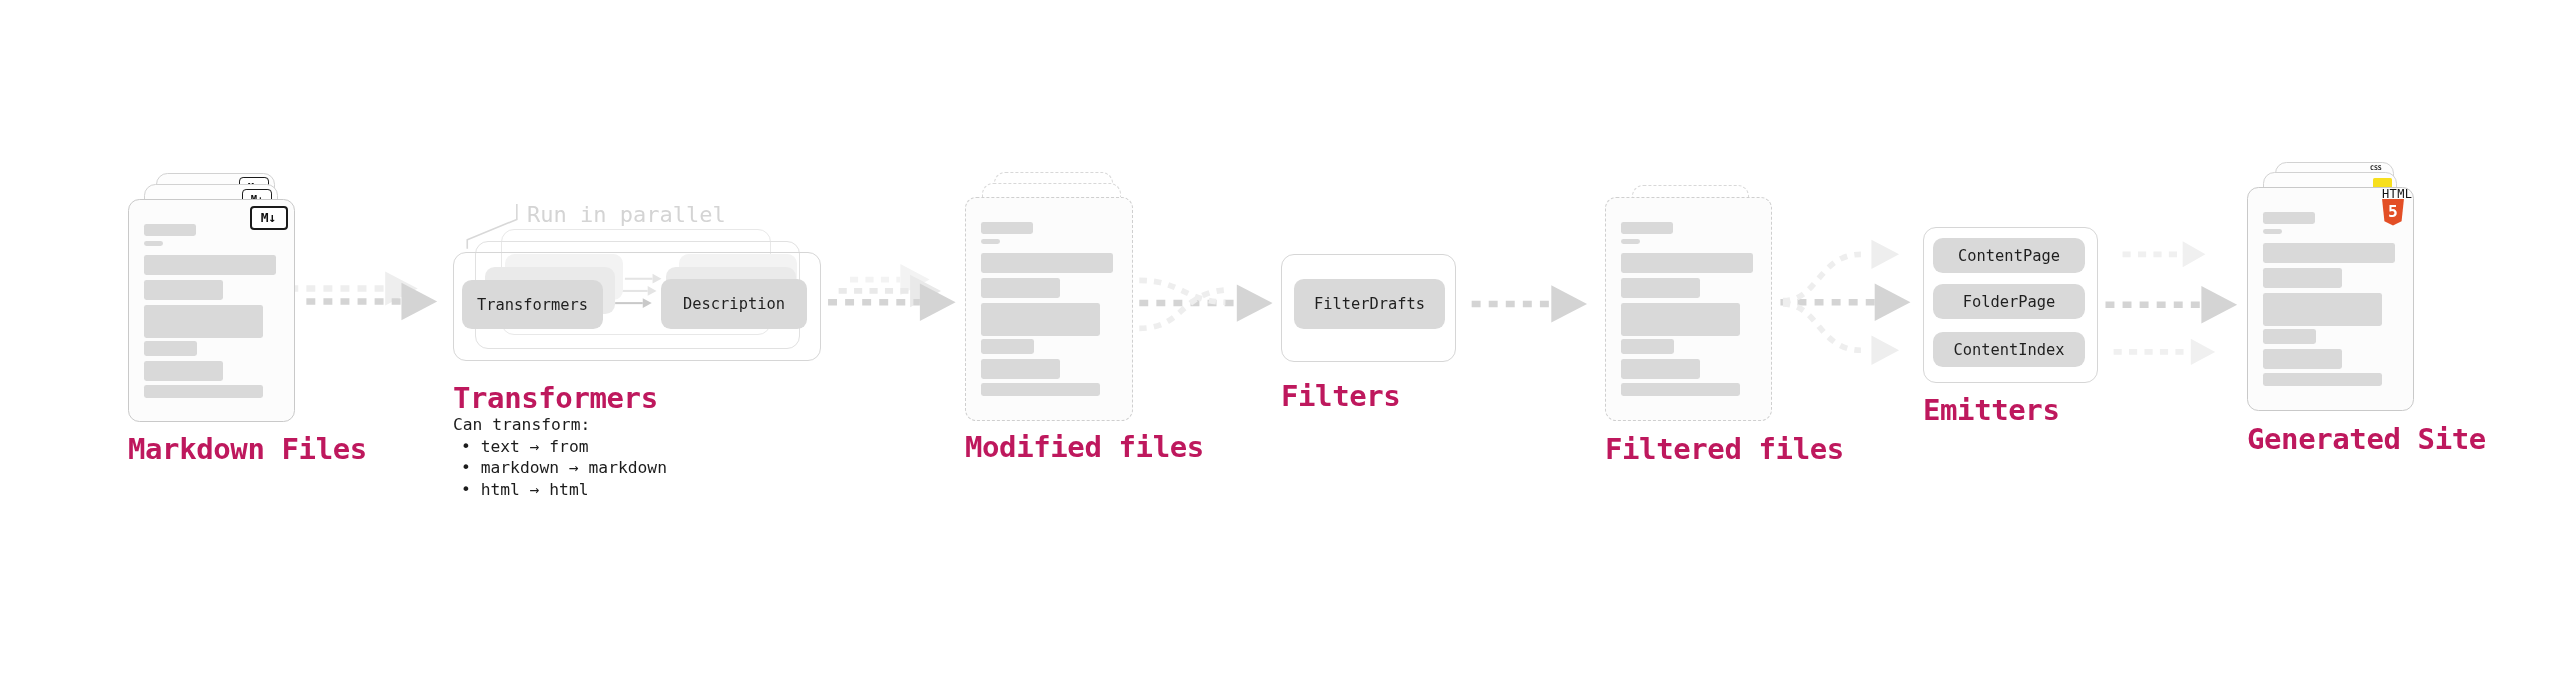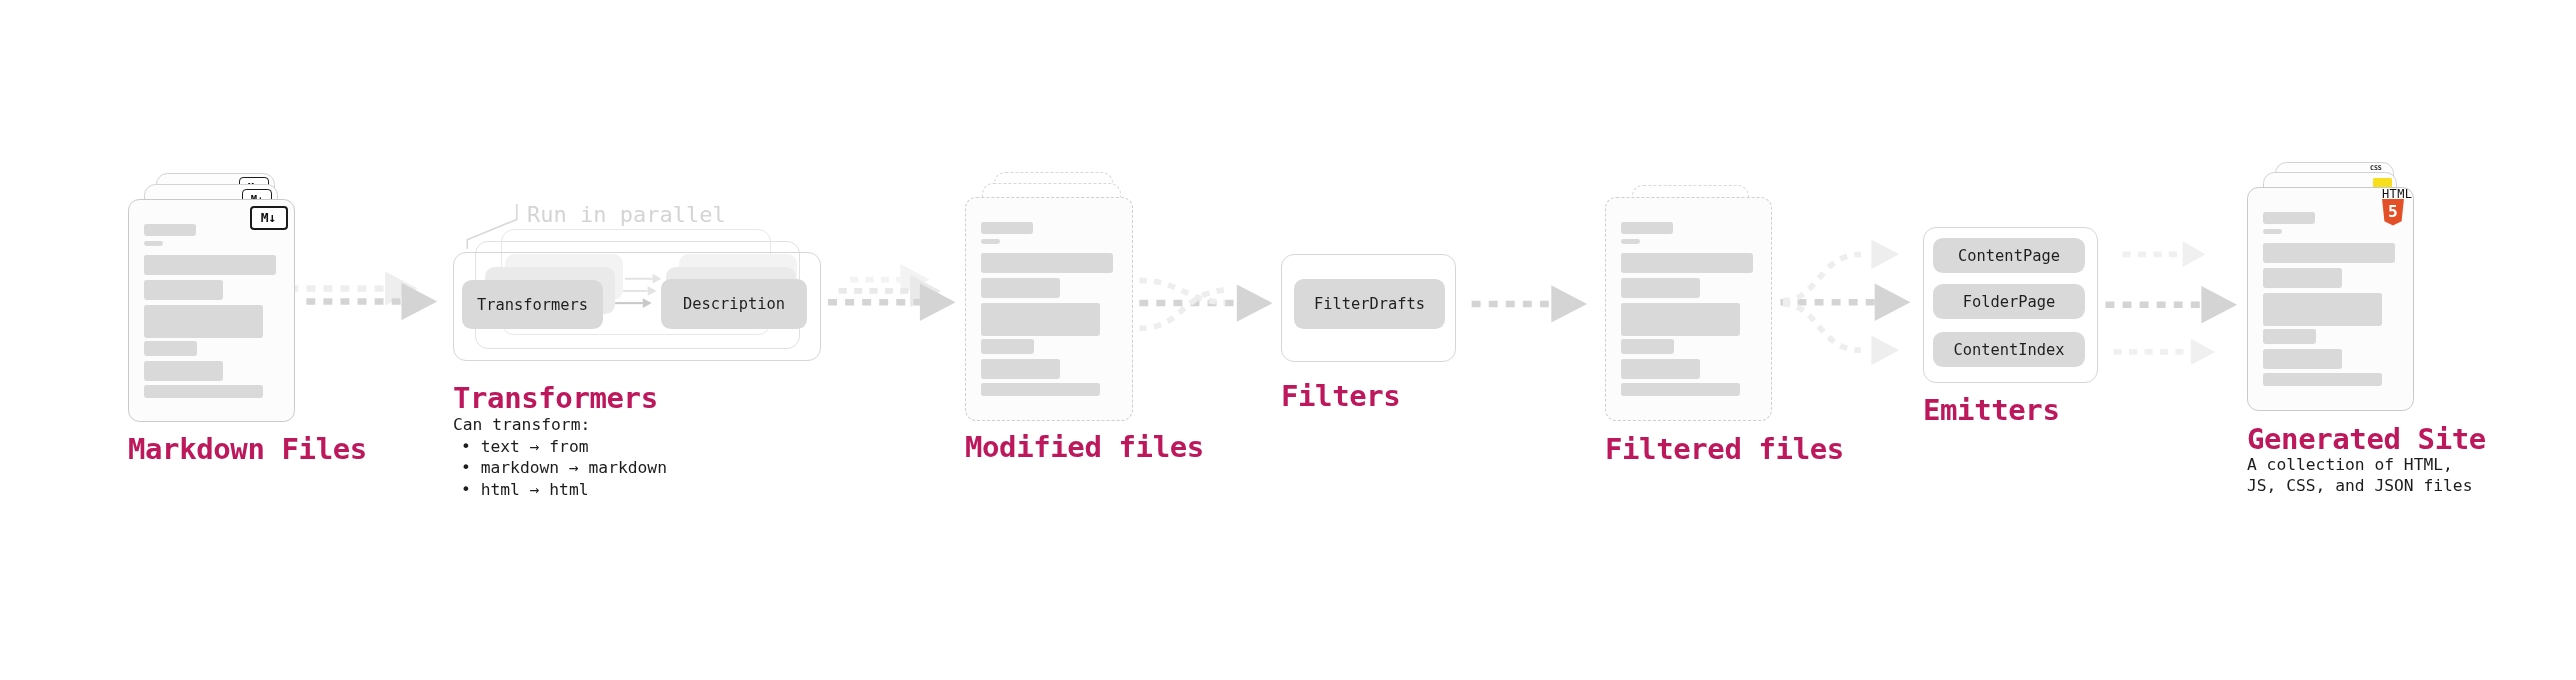--- a/index.html
+++ b/index.html
@@ -203,19 +203,15 @@
         <div class="bar" style="left: 15.4px; top: 41px; width: 18.7px; height: 4.9px;"></div>
         <div class="bar" style="left: 15.4px; top: 55px; width: 132px; height: 19.5px;"></div>
         <div class="bar" style="left: 15.4px; top: 80px; width: 79px; height: 19.5px;"></div>
         <div class="bar" style="left: 15.4px; top: 105px; width: 119px; height: 32.5px;"></div>
         <div class="bar" style="left: 15.4px; top: 141px; width: 53px; height: 14.6px;"></div>
         <div class="bar" style="left: 15.4px; top: 161px; width: 79px; height: 19.5px;"></div>
         <div class="bar" style="left: 15.4px; top: 185px; width: 119px; height: 13px;"></div>
       </div>
   </div>
   <div class="cap" style="left:2247px;top:422px;">Generated Site</div>
-  <div class="sub" style="left:2247px;top:454px;">
-    <div>A collection of HTML,</div>
-    <div>JS, CSS, and JSON files</div>
-  </div>
 
 </div>
 
 
 </body></html>

